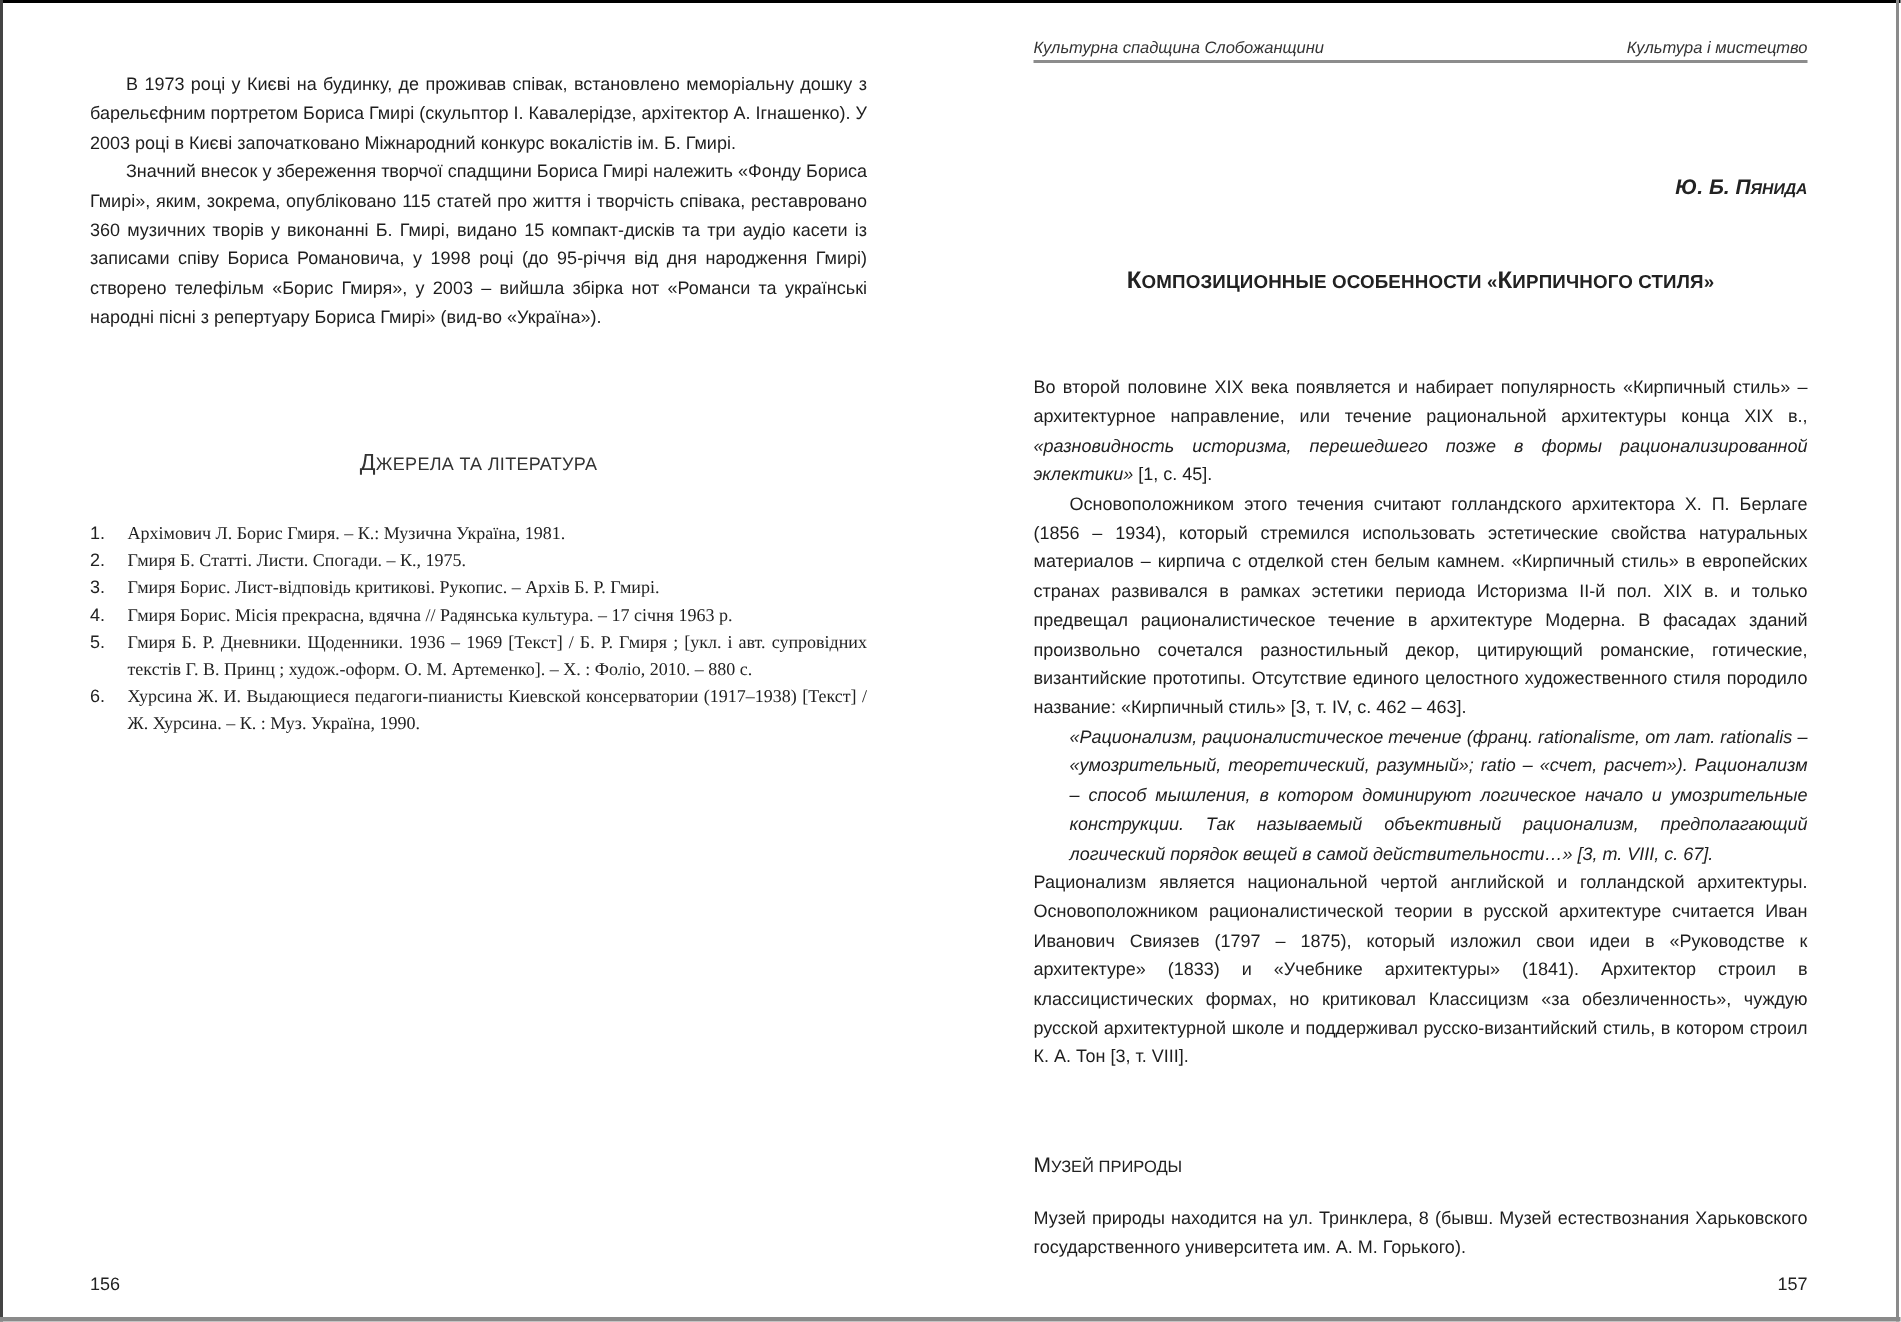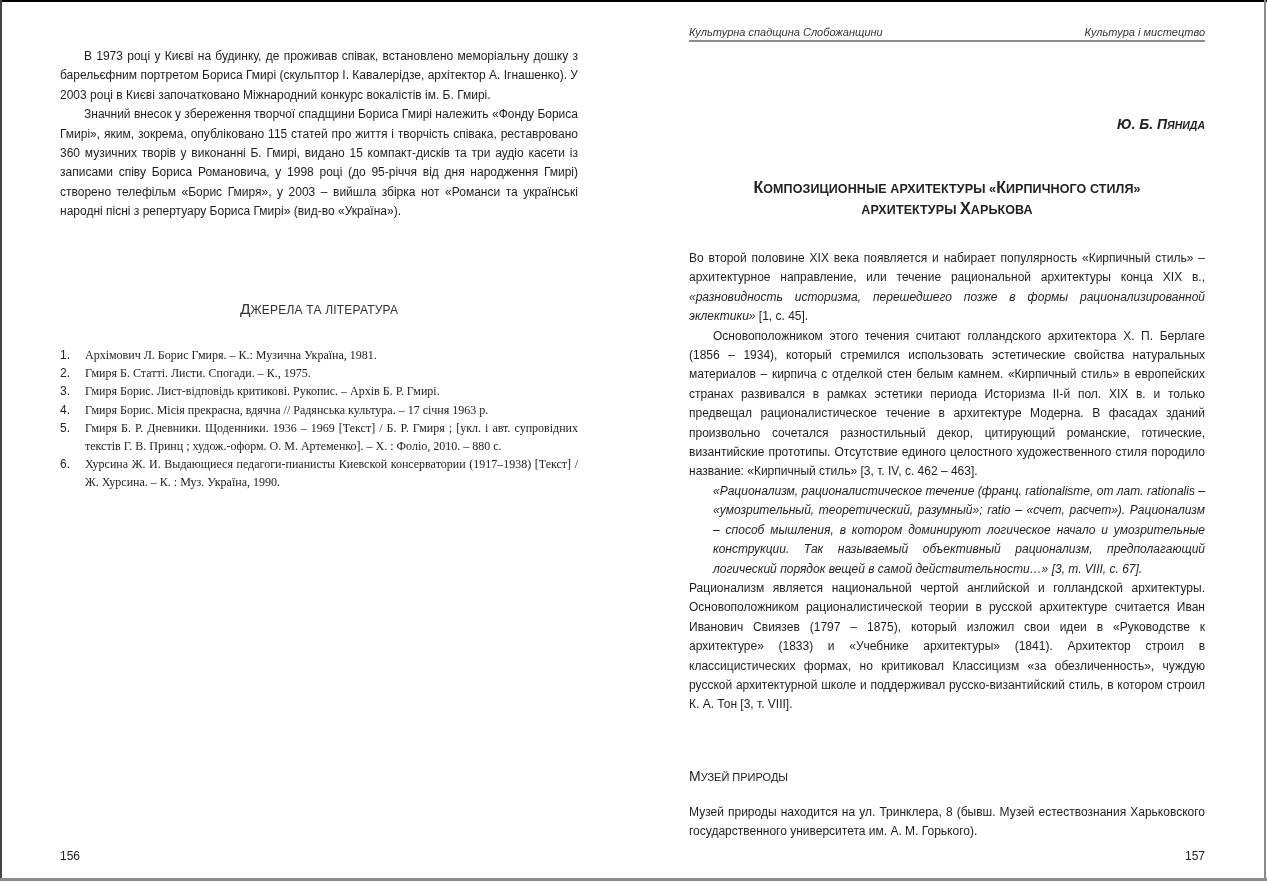--- a/index.html
+++ b/index.html
@@ -118,24 +118,21 @@
     <span>Культурна спадщина Слобожанщини</span>
     <span>Культура і мистецтво</span>
   </div>
 
   <div class="author">
     <span>Ю. Б. П</span><span class="sc">ЯНИДА</span>
   </div>
 
   <div class="article-title">
     <div>
-      <span class="cap">К</span><span>ОМПОЗИЦИОННЫЕ АРХИТЕКТУРЫ «</span><span class="cap">К</span><span>ИРПИЧНОГО СТИЛЯ»</span>
-    </div>
-    <div>
-      <span>АРХИТЕКТУРЫ </span><span class="cap">Х</span><span>АРЬКОВА</span>
+      <span class="cap">К</span><span>ОМПОЗИЦИОННЫЕ ОСОБЕННОСТИ «</span><span class="cap">К</span><span>ИРПИЧНОГО СТИЛЯ»</span>
     </div>
   </div>
 
   <div class="rp-body body-text">
     <p><span>Во второй половине XIX века появляется и набирает популярность «Кирпичный стиль» – архитектурное направление, или течение рациональной архитектуры конца XIX в., </span><em>«разновидность историзма, перешедшего позже в формы рационализированной эклектики»</em><span> [1, с. 45].</span></p>
     <p class="indent">Основоположником этого течения считают голландского архитектора Х. П. Берлаге (1856 – 1934), который стремился использовать эстетические свойства натуральных материалов – кирпича с отделкой стен белым камнем. «Кирпичный стиль» в европейских странах развивался в рамках эстетики периода Историзма II-й пол. XIX в. и только предвещал рационалистическое течение в архитектуре Модерна. В фасадах зданий произвольно сочетался разностильный декор, цитирующий романские, готические, византийские прототипы. Отсутствие единого целостного художественного стиля породило название: «Кирпичный стиль» [3, т. IV, с. 462 – 463].</p>
     <p class="quote">«Рационализм, рационалистическое течение (франц. rationalisme, от лат. rationalis – «умозрительный, теоретический, разумный»; ratio – «счет, расчет»). Рационализм – способ мышления, в котором доминируют логическое начало и умозрительные конструкции. Так называемый объективный рационализм, предполагающий логический порядок вещей в самой действительности…» [3, т. VIII, с. 67].</p>
     <p>Рационализм является национальной чертой английской и голландской архитектуры. Основоположником рационалистической теории в русской архитектуре считается Иван Иванович Свиязев (1797 – 1875), который изложил свои идеи в «Руководстве к архитектуре» (1833) и «Учебнике архитектуры» (1841). Архитектор строил в классицистических формах, но критиковал Классицизм «за обезличенность», чуждую русской архитектурной школе и поддерживал русско-византийский стиль, в котором строил К. А. Тон [3, т. VIII].</p>
   </div>
 

